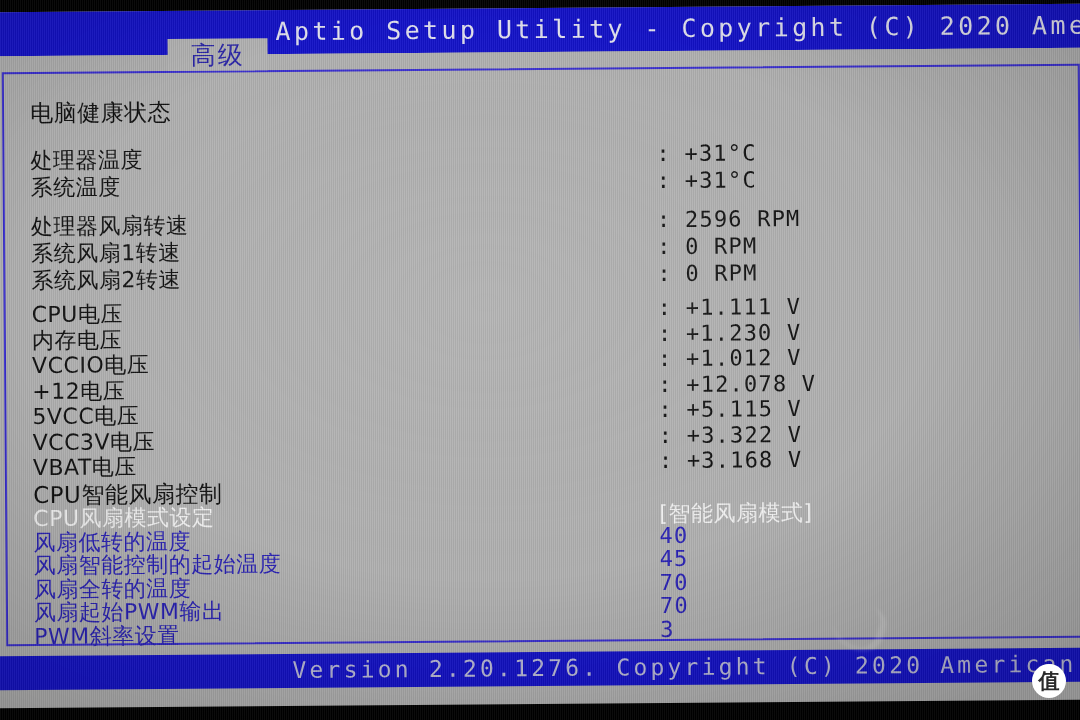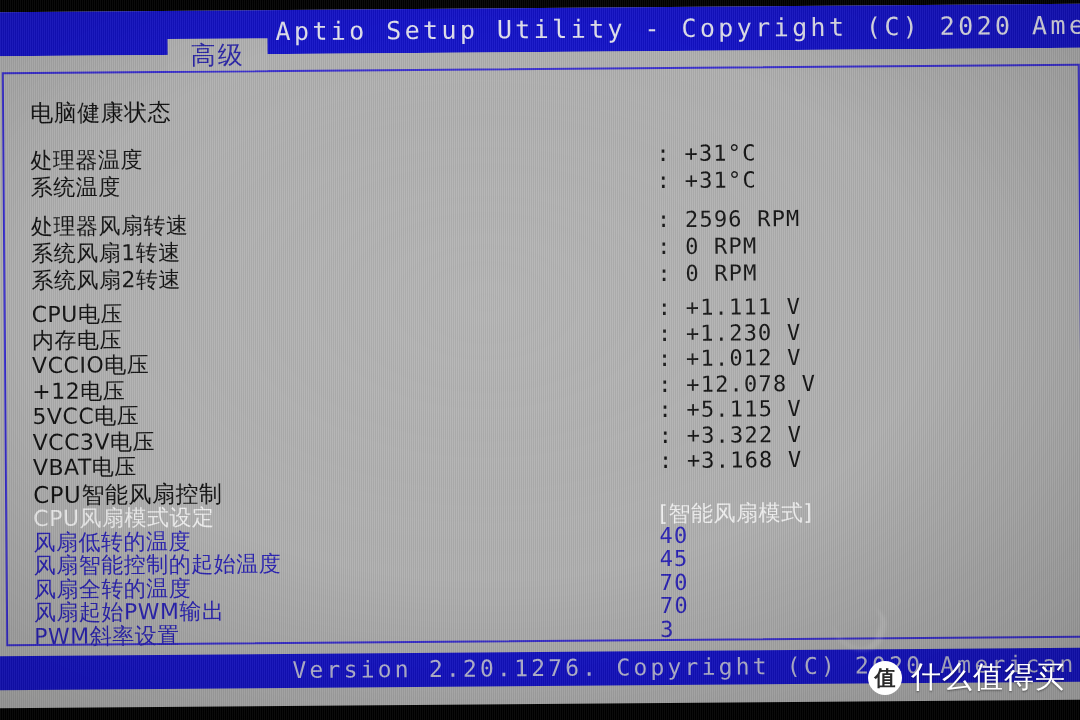--- a/index.html
+++ b/index.html
@@ -367,16 +367,15 @@
 
     <div class="reflection"></div>
   </div>
 
   <div class="softness"></div>
   <div class="grid-overlay"></div>
   <div class="vignette"></div>
 
   <div class="watermark">
     <div class="wm-badge">值</div>
-    <div class="wm-text">什么值得买</div>
   </div>
 
 </div>
 
 </body></html>

